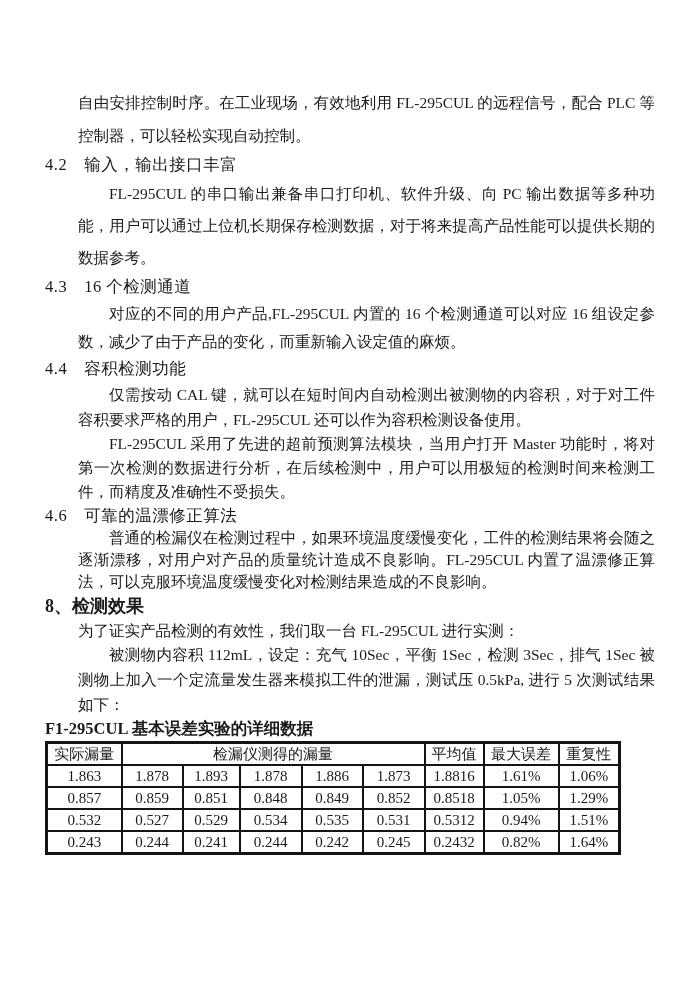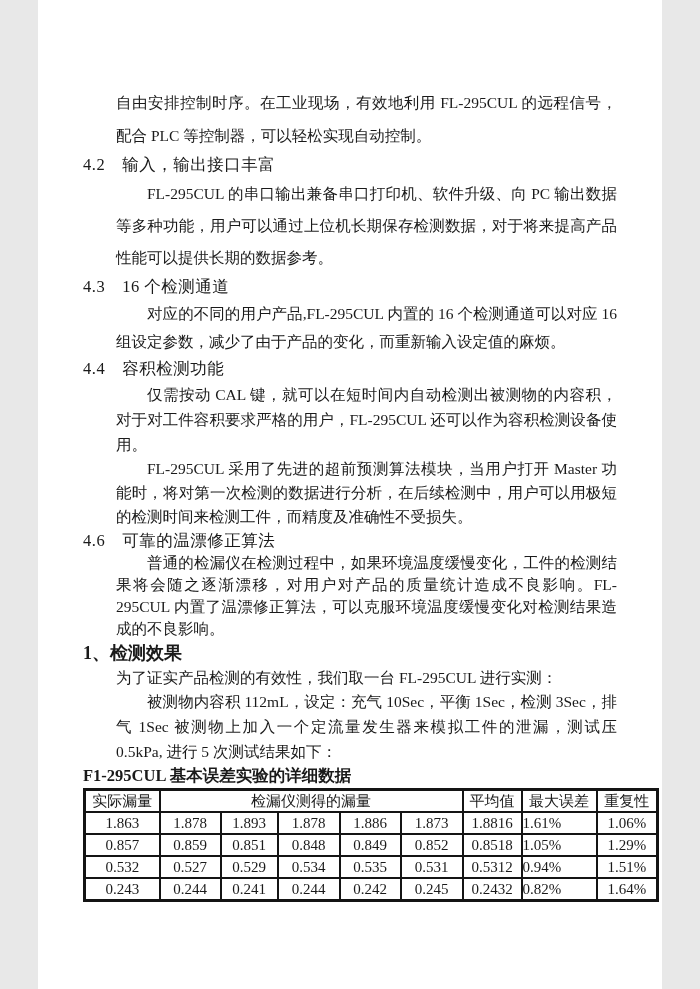--- a/index.html
+++ b/index.html
@@ -1,18 +1,18 @@
 <!DOCTYPE html>
 <html><head>
 <meta charset="utf-8">
 <style>
   html, body { margin: 0; padding: 0; background: #e8e8e8; }
   .page {
     position: relative;
-    width: 624px;
+    width: 700px;
     height: 989px;
     margin: 0 auto;
     background: #ffffff;
     color: #1a1a1a;
     font-family: "Liberation Serif", "DejaVu Serif", serif;
     overflow: hidden;
     box-sizing: border-box;
   }
   .content {
     box-sizing: border-box;
@@ -69,21 +69,21 @@
     font-weight: normal;
     font-size: 15px;
     text-align: center;
     padding: 0;
     height: 20px;
     overflow: hidden;
     white-space: nowrap;
   }
   table.data-table td.num { font-size: 15px; }
   table.data-table td.right-num {
-    text-align: left;
+    text-align: center;
   }
 </style>
 </head>
 <body>
 
 <div class="page">
   <div class="content">
 
     <p class="body-par lh33">自由安排控制时序。在工业现场，有效地利用 FL-295CUL 的远程信号，配合 PLC 等控制器，可以轻松实现自动控制。</p>
 
@@ -94,21 +94,21 @@
     <p class="body-par indent lh28">对应的不同的用户产品,FL-295CUL 内置的 16 个检测通道可以对应 16 组设定参数，减少了由于产品的变化，而重新输入设定值的麻烦。</p>
 
     <h3 class="sec-heading">4.4　容积检测功能</h3>
     <p class="body-par indent lh25">仅需按动 CAL 键，就可以在短时间内自动检测出被测物的内容积，对于对工件容积要求严格的用户，FL-295CUL 还可以作为容积检测设备使用。</p>
 
     <p class="body-par indent lh24">FL-295CUL 采用了先进的超前预测算法模块，当用户打开 Master 功能时，将对第一次检测的数据进行分析，在后续检测中，用户可以用极短的检测时间来检测工件，而精度及准确性不受损失。</p>
 
     <h3 class="sec-heading tighter">4.6　可靠的温漂修正算法</h3>
     <p class="body-par indent lh22">普通的检漏仪在检测过程中，如果环境温度缓慢变化，工件的检测结果将会随之逐渐漂移，对用户对产品的质量统计造成不良影响。FL-295CUL 内置了温漂修正算法，可以克服环境温度缓慢变化对检测结果造成的不良影响。</p>
 
-    <h2 class="chapter-heading">1、检测效果</h2>
+    <h2 class="chapter-heading">8、检测效果</h2>
     <p class="body-par lh23">为了证实产品检测的有效性，我们取一台 FL-295CUL 进行实测：</p>
     <p class="body-par indent lh25">被测物内容积 112mL，设定：充气 10Sec，平衡 1Sec，检测 3Sec，排气 1Sec 被测物上加入一个定流量发生器来模拟工件的泄漏，测试压 0.5kPa, 进行 5 次测试结果如下：</p>
 
     <div class="table-title">F1-295CUL 基本误差实验的详细数据</div>
 
     <table class="data-table">
       <colgroup>
         <col style="width:75px">
           <col style="width:61px">
           <col style="width:57px">

